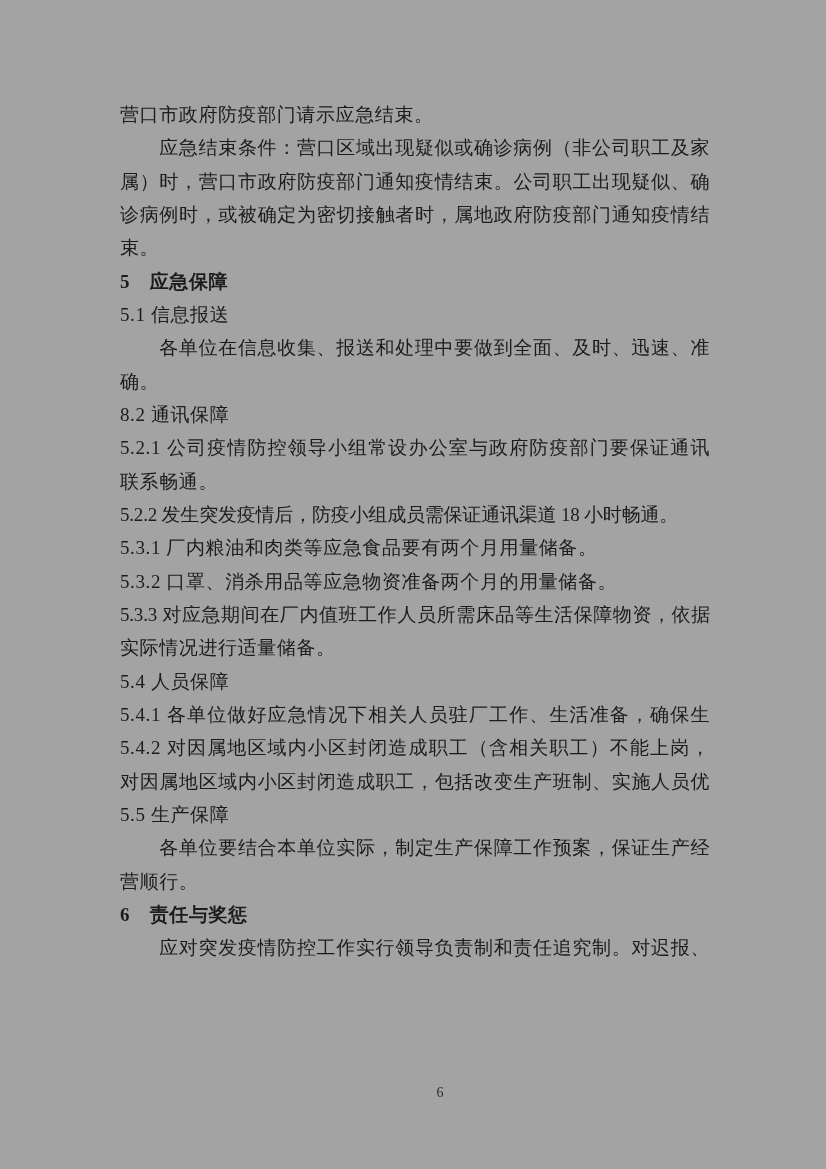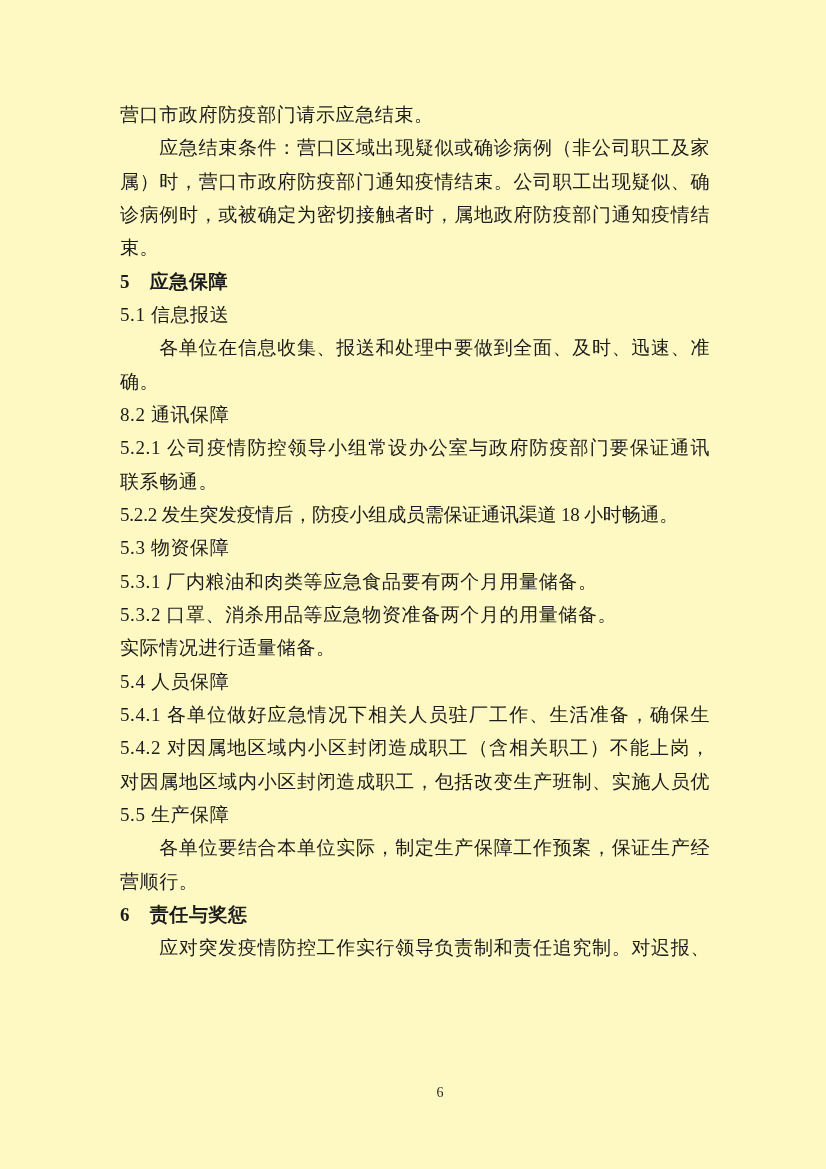--- a/index.html
+++ b/index.html
@@ -4,21 +4,21 @@
 <style>
   html, body { margin: 0; padding: 0; }
   body {
     width: 826px; height: 1169px;
     background: #ffffff;
     font-family: "Liberation Serif", "DejaVu Serif", serif;
   }
   .page {
     position: relative;
     width: 826px; height: 1169px;
-    background: #fef9c3;
+    background: #a3a3a3;
     overflow: hidden;
   }
   .doc {
     position: absolute;
     left: 120px; top: 98px;
     width: 590px;
   }
   .line {
     height: 33.33px;
     line-height: 33.4px;
@@ -60,23 +60,23 @@
       <div class="line just">诊病例时，或被确定为密切接触者时，属地政府防疫部门通知疫情结</div>
       <div class="line">束。</div>
       <div class="line hd">5　应急保障</div>
       <div class="line">5.1 信息报送</div>
       <div class="line just ind">各单位在信息收集、报送和处理中要做到全面、及时、迅速、准</div>
       <div class="line">确。</div>
       <div class="line">8.2 通讯保障</div>
       <div class="line just">5.2.1 公司疫情防控领导小组常设办公室与政府防疫部门要保证通讯</div>
       <div class="line">联系畅通。</div>
       <div class="line tight">5.2.2 发生突发疫情后，防疫小组成员需保证通讯渠道 18 小时畅通。</div>
-      <div class="line">5.3 物资保障</div>
       <div class="line">5.3.1 厂内粮油和肉类等应急食品要有两个月用量储备。</div>
       <div class="line">5.3.2 口罩、消杀用品等应急物资准备两个月的用量储备。</div>
+      <div class="line just tight">5.3.3 对应急期间在厂内值班工作人员所需床品等生活保障物资，依据</div>
       <div class="line">实际情况进行适量储备。</div>
       <div class="line">5.4 人员保障</div>
       <div class="line just">5.4.1 各单位做好应急情况下相关人员驻厂工作、生活准备，确保生</div>
       <div class="line just">5.4.2 对因属地区域内小区封闭造成职工（含相关职工）不能上岗，</div>
       <div class="line just">对因属地区域内小区封闭造成职工，包括改变生产班制、实施人员优</div>
       <div class="line">5.5 生产保障</div>
       <div class="line just ind">各单位要结合本单位实际，制定生产保障工作预案，保证生产经</div>
       <div class="line">营顺行。</div>
       <div class="line hd">6　责任与奖惩</div>
       <div class="line just ind">应对突发疫情防控工作实行领导负责制和责任追究制。对迟报、</div>

